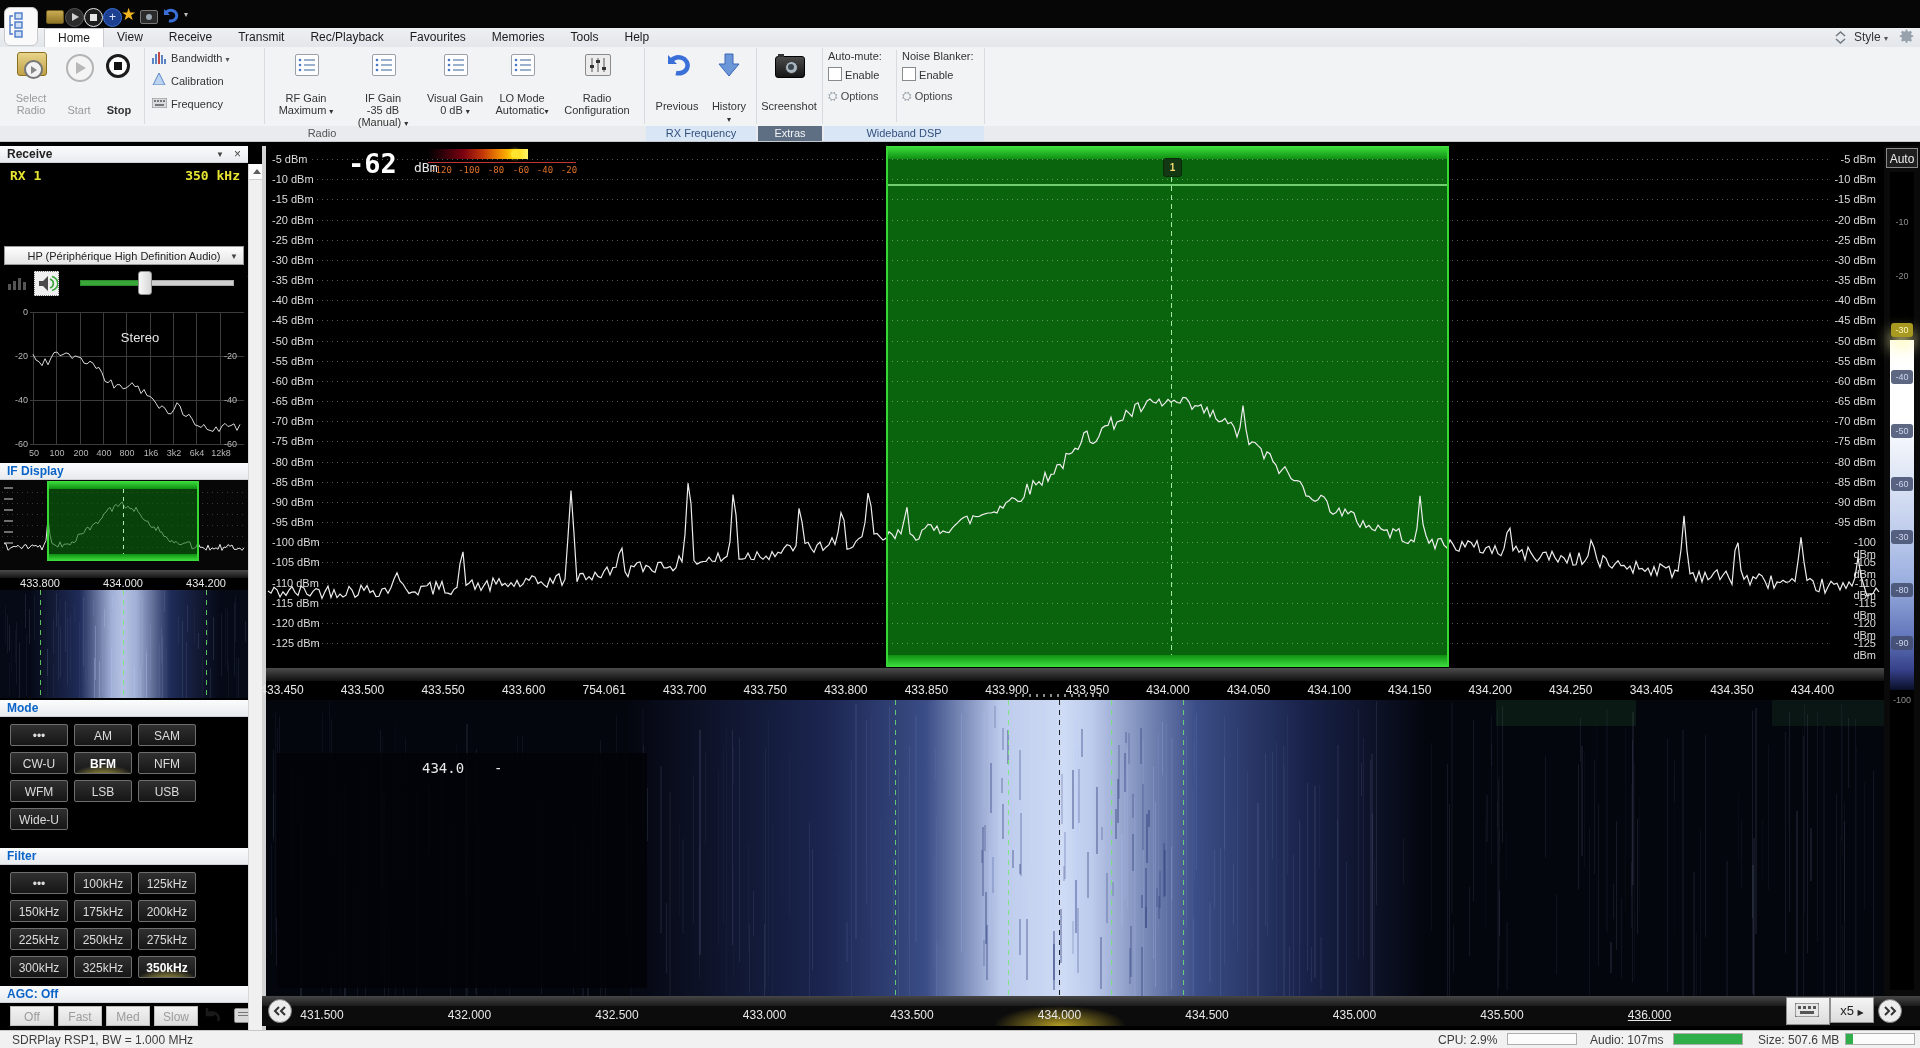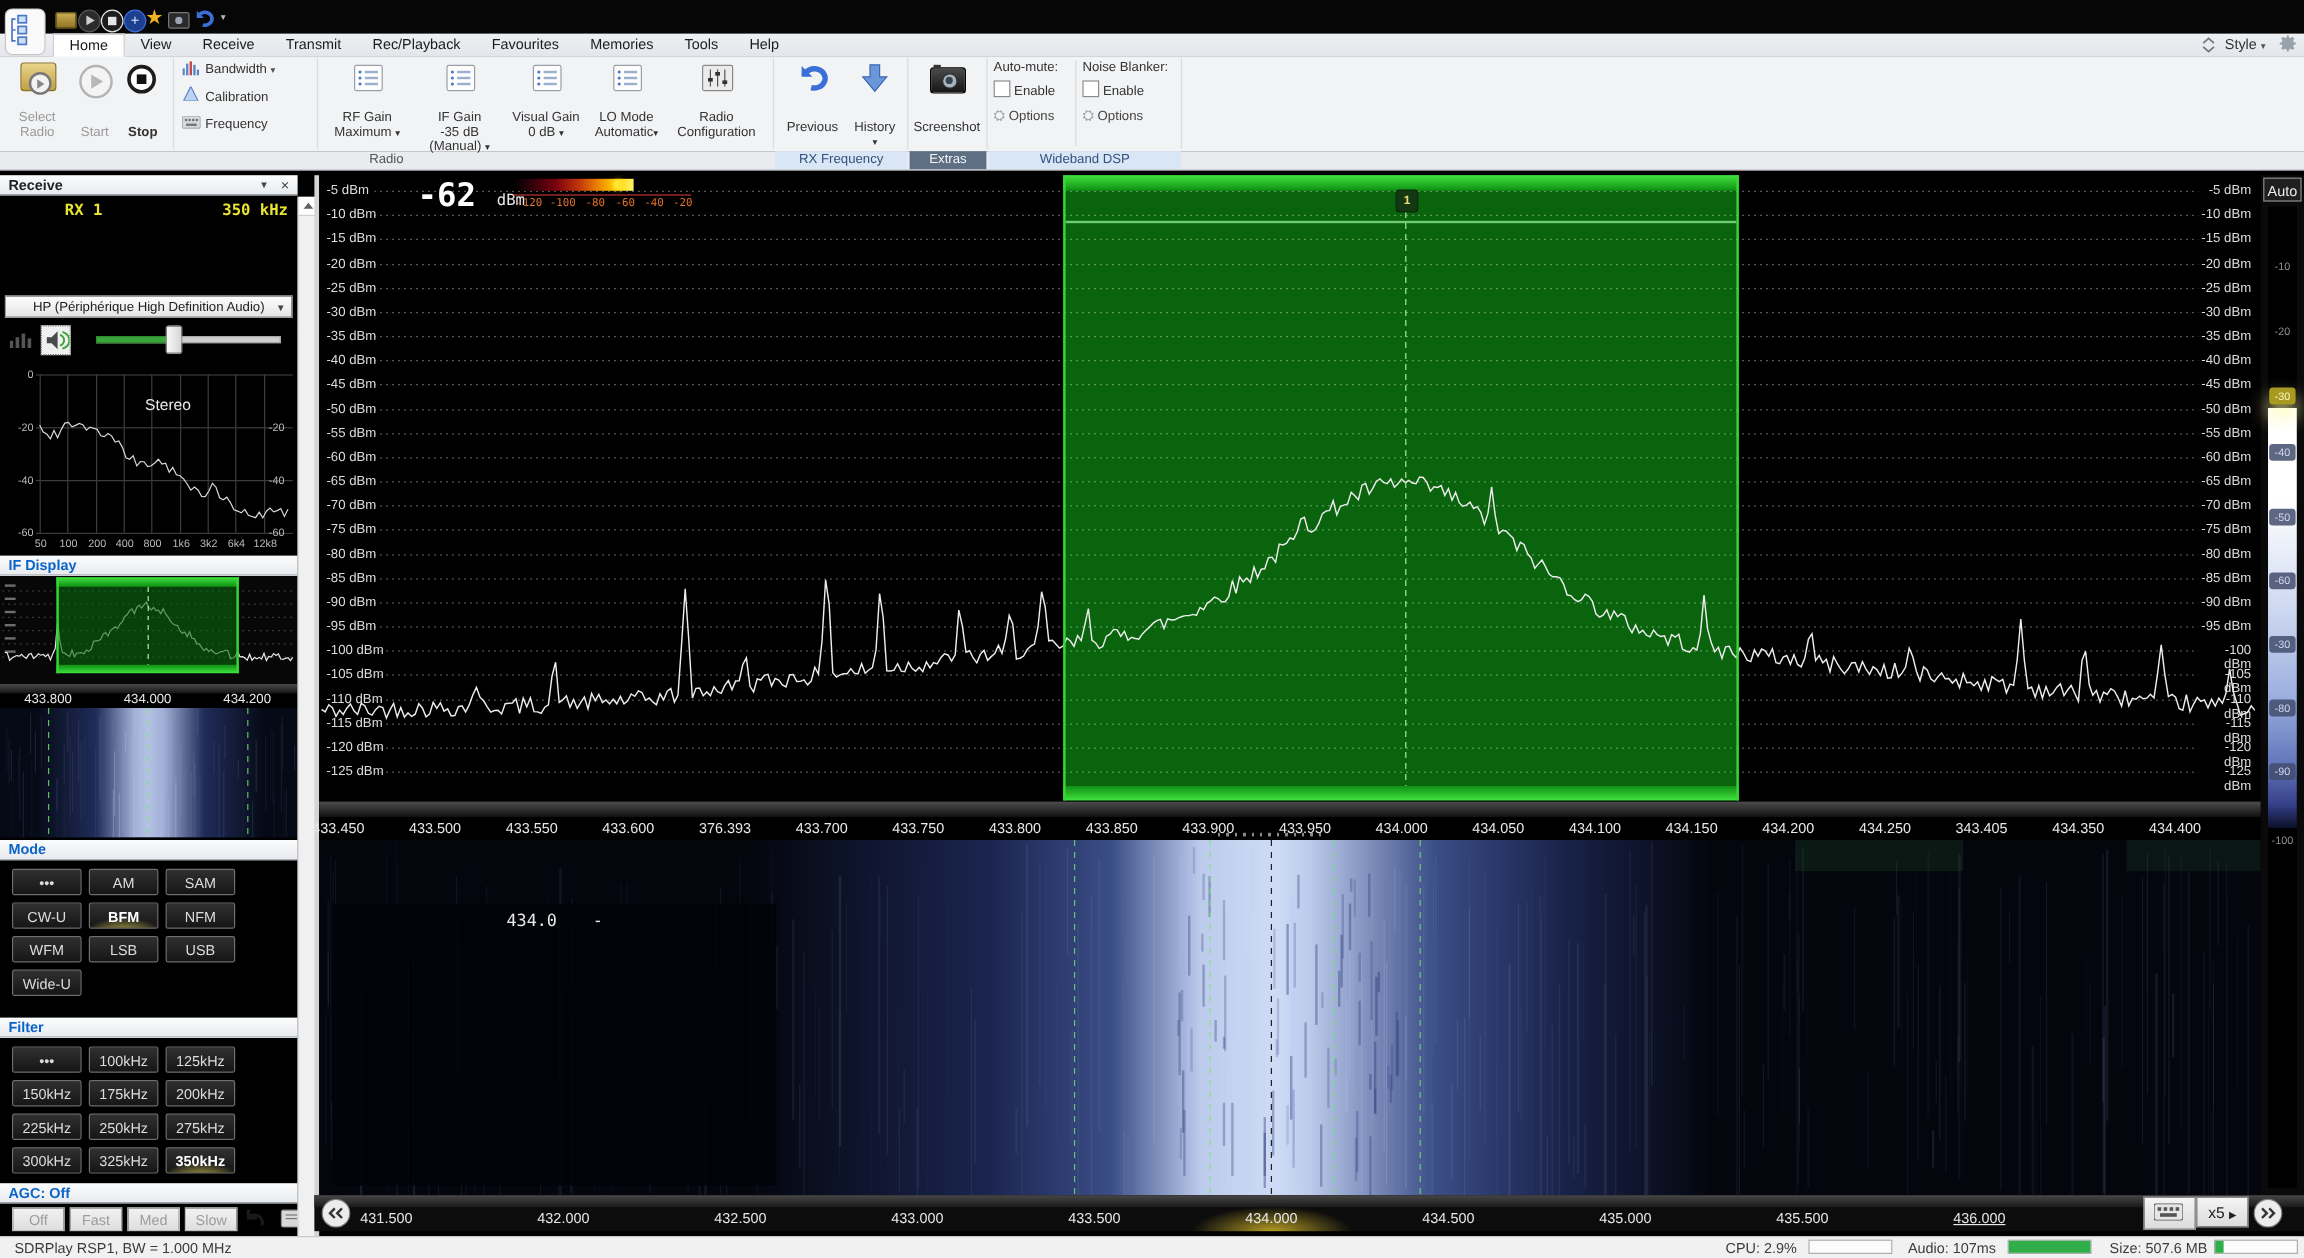--- a/index.html
+++ b/index.html
@@ -266,21 +266,21 @@
   <div class="glabel" style="left:758px;width:64px;background:#5e6e83;color:#f2f4f6;">Extras</div>
   <div class="glabel" style="left:824px;width:160px;background:#d9e6f6;color:#33517e;">Wideband DSP</div>
 
   <div class="abs" style="left:0;top:146px;width:262px;height:884px;background:#000;"></div>
   <div class="abs panelheader" style="top:146px;color:#222;">
     <span>Receive</span>
     <span style="position:absolute;right:24px;top:0;color:#444;font-size:8px;">▼</span>
     <span style="position:absolute;right:7px;top:0;color:#444;font-weight:normal;font-size:12px;">×</span>
   </div>
 
-  <div class="abs mono" style="left:10px;top:168px;font-size:13px;font-weight:bold;color:#e8e432;margin-left:44px;">RX 1</div>
+  <div class="abs mono" style="left:10px;top:168px;font-size:13px;font-weight:bold;color:#e8e432;">RX 1</div>
   <div class="abs mono" style="left:120px;top:168px;width:120px;text-align:right;font-size:13px;font-weight:bold;color:#e8e432;">350 kHz</div>
 
   <div class="abs" style="left:4px;top:246px;width:240px;height:19px;background:linear-gradient(#fefefe,#e4e4e4);border:1px solid #9a9a9a;font-size:11px;color:#222;text-align:center;line-height:19px;box-sizing:border-box;">
     <span>HP (Périphérique High Definition Audio)</span>
     <span style="position:absolute;right:5px;font-size:8px;color:#444;">▼</span></div>
 
   <div class="abs" style="left:8px;top:274px;">
     <svg width="20" height="16">
         <rect x="0" y="10" width="3" height="6" fill="#555"></rect>
         <rect x="5" y="7" width="3" height="9" fill="#555"></rect>
@@ -965,21 +965,21 @@
     <div class="mono" style="position:absolute;left:228px;top:60px;font-size:14px;color:#e8e8e8;">-</div>
   </div>
 
   <div class="abs ticks" style="left:266px;top:668px;width:1618px;height:13px;background:linear-gradient(#4c4c4c,#101010);"></div>
   <div class="abs" style="left:266px;top:681px;width:1618px;height:19px;background:#000;"></div>
   <div id="specfreqlabels">
       <div class="freqlabel" style="position: absolute; left: 252px; top: 683px;">433.450</div>
       <div class="freqlabel" style="position: absolute; left: 332.55px; top: 683px;">433.500</div>
       <div class="freqlabel" style="position: absolute; left: 413.1px; top: 683px;">433.550</div>
       <div class="freqlabel" style="position: absolute; left: 493.65px; top: 683px;">433.600</div>
-      <div class="freqlabel" style="position: absolute; left: 574.2px; top: 683px;">376.393</div>
+      <div class="freqlabel" style="position: absolute; left: 574.2px; top: 683px;">754.061</div>
       <div class="freqlabel" style="position: absolute; left: 654.75px; top: 683px;">433.700</div>
       <div class="freqlabel" style="position: absolute; left: 735.3px; top: 683px;">433.750</div>
       <div class="freqlabel" style="position: absolute; left: 815.85px; top: 683px;">433.800</div>
       <div class="freqlabel" style="position: absolute; left: 896.4px; top: 683px;">433.850</div>
       <div class="freqlabel" style="position: absolute; left: 976.95px; top: 683px;">433.900</div>
       <div class="freqlabel" style="position: absolute; left: 1057.5px; top: 683px;">433.950</div>
       <div class="freqlabel" style="position: absolute; left: 1138.05px; top: 683px;">434.000</div>
       <div class="freqlabel" style="position: absolute; left: 1218.6px; top: 683px;">434.050</div>
       <div class="freqlabel" style="position: absolute; left: 1299.15px; top: 683px;">434.100</div>
       <div class="freqlabel" style="position: absolute; left: 1379.7px; top: 683px;">434.150</div>

